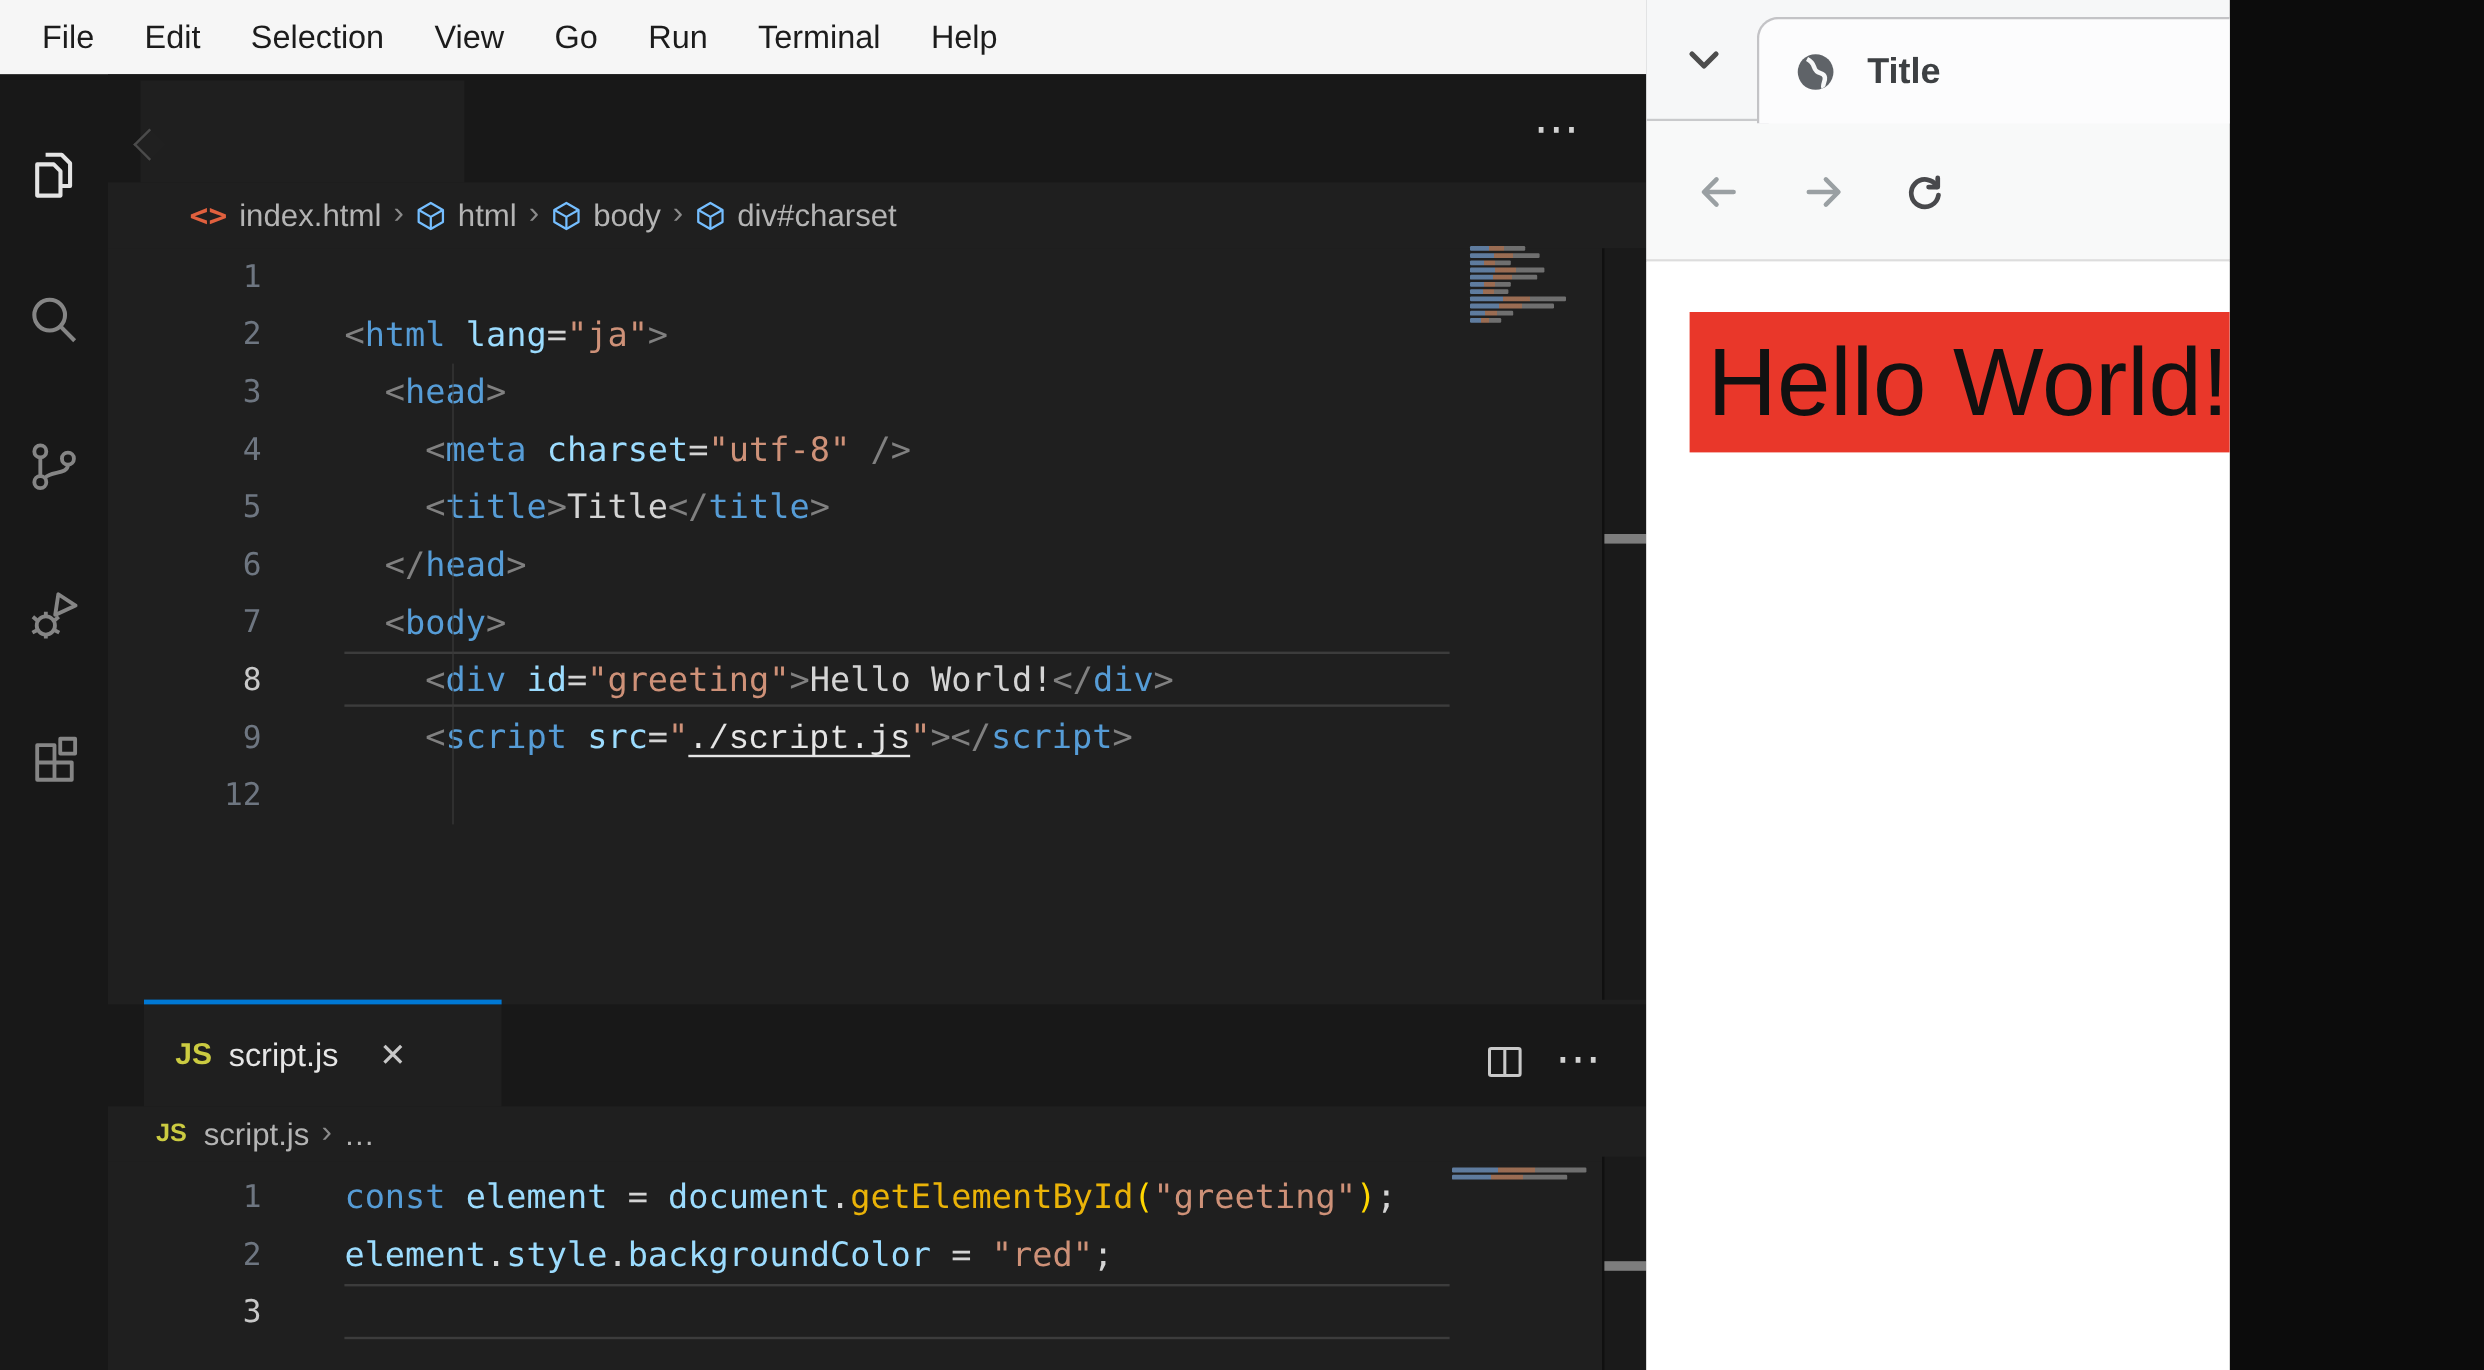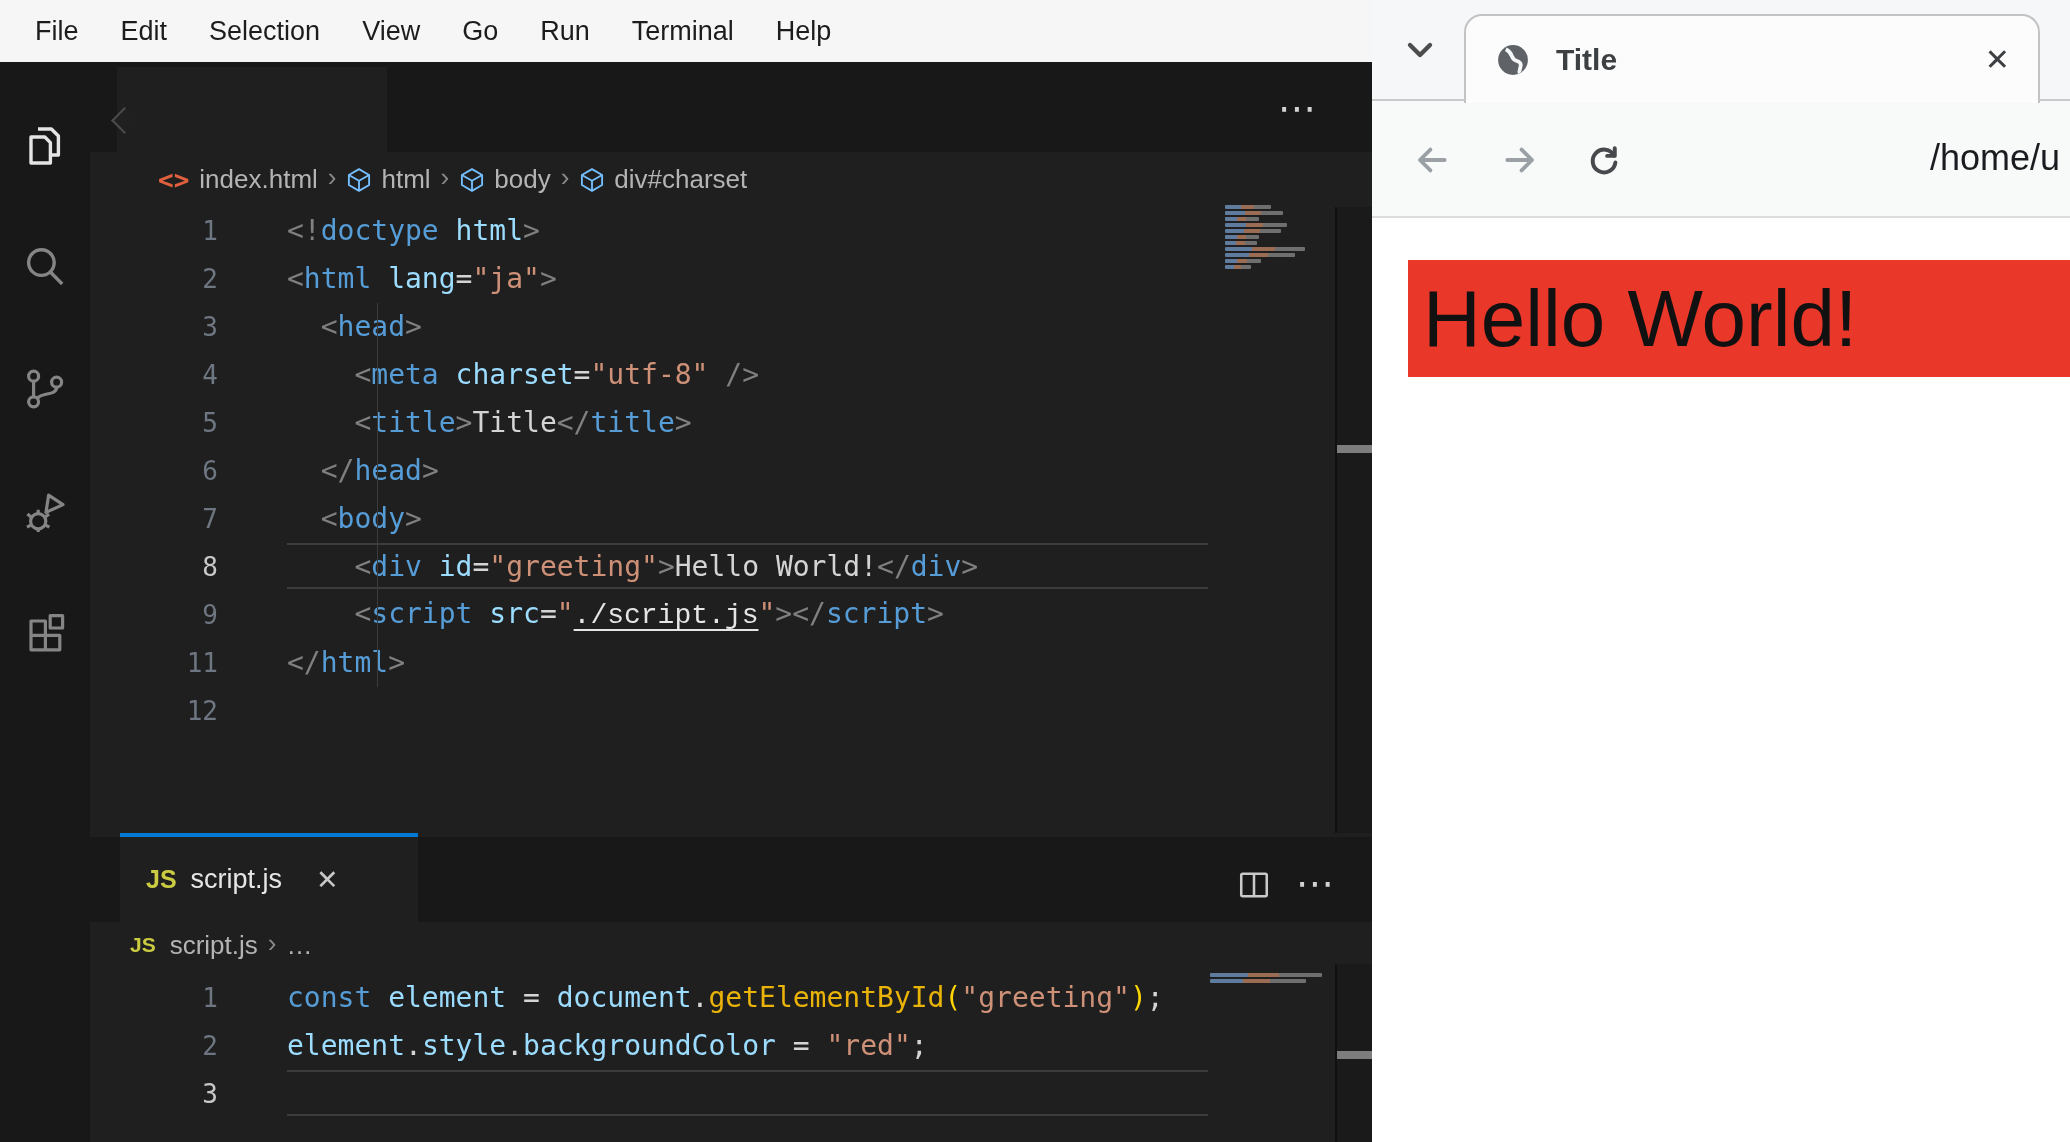--- a/index.html
+++ b/index.html
@@ -1,16 +1,16 @@
 <!DOCTYPE html>
 <html><head>
 <meta charset="utf-8">
 <style>
   html,body{margin:0;padding:0;background:#0c0c0c;}
-  .stage{position:relative;width:2070px;height:1142px;overflow:hidden;
+  .stage{position:relative;width:1858px;height:1142px;overflow:hidden;
          font-family:"Liberation Sans","DejaVu Sans",sans-serif;}
   .abs{position:absolute;}
 
   
   .vscode{left:0;top:0;width:1372px;height:1142px;background:#181818;}
   .menubar{left:0;top:0;width:1372px;height:62px;background:#f6f6f6;display:flex;align-items:center;padding-left:14px;box-sizing:border-box;}
   .menubar .mi{padding:0 21px;font-size:27px;font-weight:500;color:#1c1c1c;cursor:default;}
 
   .activitybar{left:0;top:62px;width:90px;height:1080px;background:#181818;}
   .ab-icon{position:absolute;left:21px;width:48px;height:48px;color:#858585;}
@@ -188,21 +188,20 @@
                 <path d="M2.3 5.7 L9 9.5 L15.7 5.7 M9 9.5 V16.2"></path>
               </svg>
             </span>
             <span>div#charset</span>
           </span>
         </div>
 
       <div class="abs codearea" style="top:145px;height:626px" id="ed-top">
           <div class="crow">
             <span class="ln">1</span>
-            <span class="ctext"><span class="tk-punct">&lt;!</span><span class="tk-tag">doctype</span><span class="tk-pln"> </span><span class="tk-attr">html</span><span class="tk-punct">&gt;</span></span>
           </div>
           <div class="crow">
             <span class="ln">2</span>
             <span class="ctext"><span class="tk-punct">&lt;</span><span class="tk-tag">html</span><span class="tk-pln"> </span><span class="tk-attr">lang</span><span class="tk-op">=</span><span class="tk-val">"ja"</span><span class="tk-punct">&gt;</span></span>
           </div>
           <div class="crow">
             <span class="ln">3</span>
             <span class="ctext"><span class="tk-pln">  </span><span class="tk-punct">&lt;</span><span class="tk-tag">head</span><span class="tk-punct">&gt;</span></span>
           </div>
           <div class="crow">
@@ -221,24 +220,20 @@
             <span class="ln">7</span>
             <span class="ctext"><span class="tk-pln">  </span><span class="tk-punct">&lt;</span><span class="tk-tag">body</span><span class="tk-punct">&gt;</span></span>
           </div>
           <div class="crow">
             <span class="ln cur">8</span>
             <span class="ctext"><span class="tk-pln">    </span><span class="tk-punct">&lt;</span><span class="tk-tag">div</span><span class="tk-pln"> </span><span class="tk-attr">id</span><span class="tk-op">=</span><span class="tk-val">"greeting"</span><span class="tk-punct">&gt;</span><span class="tk-txt">Hello World!</span><span class="tk-punct">&lt;/</span><span class="tk-tag">div</span><span class="tk-punct">&gt;</span></span>
           </div>
           <div class="crow">
             <span class="ln">9</span>
             <span class="ctext"><span class="tk-pln">    </span><span class="tk-punct">&lt;</span><span class="tk-tag">script</span><span class="tk-pln"> </span><span class="tk-attr">src</span><span class="tk-op">=</span><span class="tk-val">"</span><span class="tk-link">./script.js</span><span class="tk-val">"</span><span class="tk-punct">&gt;</span><span class="tk-punct">&lt;/</span><span class="tk-tag">script</span><span class="tk-punct">&gt;</span></span>
-          </div>
-          <div class="crow">
-            <span class="ln">11</span>
-            <span class="ctext"><span class="tk-punct">&lt;/</span><span class="tk-tag">html</span><span class="tk-punct">&gt;</span></span>
           </div>
           <div class="crow">
             <span class="ln">12</span>
             <span class="ctext"></span>
           </div>
         </div>
       <div class="abs curline" id="curline-top" style="top: 481px;"></div>
       <div class="abs indent-guide" style="top:241px;height:384px"></div>
 
       <div class="abs minimap" style="left:1135px;top:143px;width:110px" id="mm-top">

